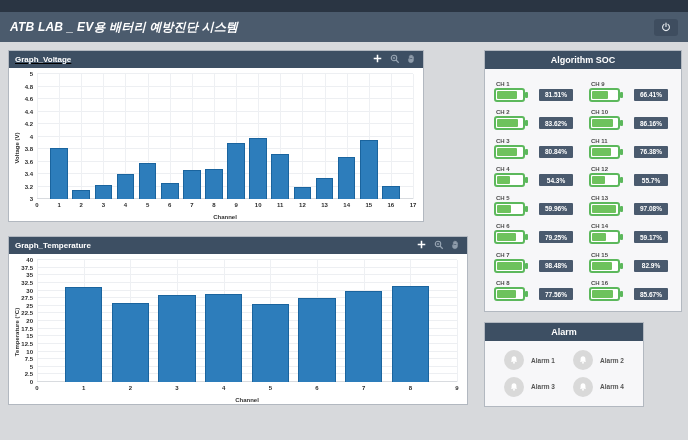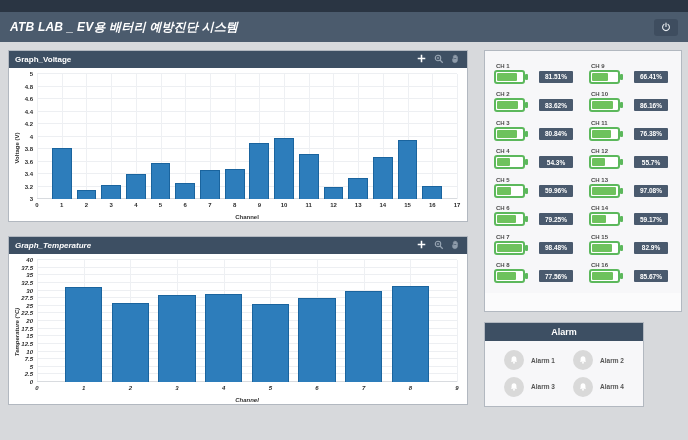--- a/index.html
+++ b/index.html
@@ -13,22 +13,22 @@
   .power-btn { margin-left:auto; width:24px; height:17px; background:#3e4d5f; border:none; border-radius:3px;
                display:flex; align-items:center; justify-content:center; cursor:pointer; }
 
   .panel { position:absolute; background:#fbfbfc; border:1px solid #b2b8c0; }
   .panel-header { height:17px; background:#3d4f63; color:#fff; font-size:8px; font-weight:bold;
                   display:flex; align-items:center; padding:0 6px; }
   .panel-header.centered { justify-content:center; font-size:9px; height:18px; }
   .chart-tools { margin-left:auto; display:flex; gap:6px; align-items:center; }
   .tool { width:11px; height:11px; display:flex; align-items:center; justify-content:center; cursor:pointer; }
 
-  #voltage-panel { left:8px; top:50px; width:460px; height:172px; }
-  #temperature-panel { left:8px; top:236px; width:460px; height:169px;font-style:italic; }
+  #voltage-panel { left:8px; top:50px; width:416px; height:172px;text-decoration:underline; }
+  #temperature-panel { left:8px; top:236px; width:460px; height:169px; }
   #soc-panel { left:484px; top:50px; width:198px; height:262px; }
   #alarm-panel { left:484px; top:322px; width:160px; height:85px; }
 
   .chart-body { position:relative; width:100%; height:calc(100% - 17px); background:#ffffff; }
   .plot { position:absolute; left:28px; right:10px; top:6px; bottom:22px; }
   .gridline-h { position:absolute; left:0; right:0; height:1px; background:#edeff2; }
   .gridline-v { position:absolute; top:0; bottom:0; width:1px; background:#eef0f3; }
   .baseline { position:absolute; left:0; right:0; bottom:0; height:1px; background:#d8dbdf; }
   .y-tick { position:absolute; right:100%; padding-right:4px; font-size:6px; font-weight:600; color:#2c2c2c;
             transform:translateY(50%); white-space:nowrap; }
@@ -271,20 +271,23 @@
         <div class="bar" style="left: 51.1111%; width: 8.88889%; height: 64.25%;"></div>
         <div class="bar" style="left: 62.2222%; width: 8.88889%; height: 69%;"></div>
         <div class="bar" style="left: 73.3333%; width: 8.88889%; height: 75%;"></div>
         <div class="bar" style="left: 84.4444%; width: 8.88889%; height: 78.5%;"></div>
       </div>
     <div class="xlabel">Channel</div>
   </div>
 </div>
 
 <div class="panel" id="soc-panel">
+  <div class="panel-header centered">
+    <span>Algorithm SOC</span>
+  </div>
   <div class="soc-body" id="soc-grid">
       <div class="soc-cell">
         <div class="soc-ch-label">CH 1</div>
         <div class="soc-row">
           <div class="battery">
             <div class="battery-fill" style="width: calc(81.51% - 2px);"></div>
             <div class="battery-nub"></div>
           </div>
           <div class="soc-badge">81.51%</div>
         </div>

